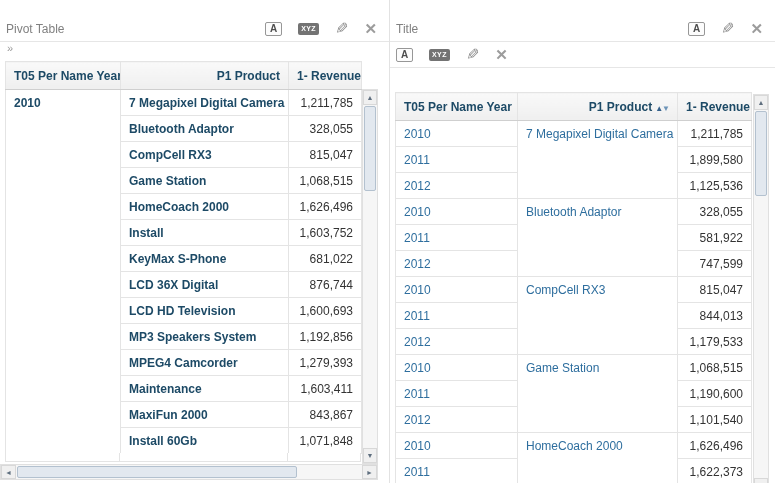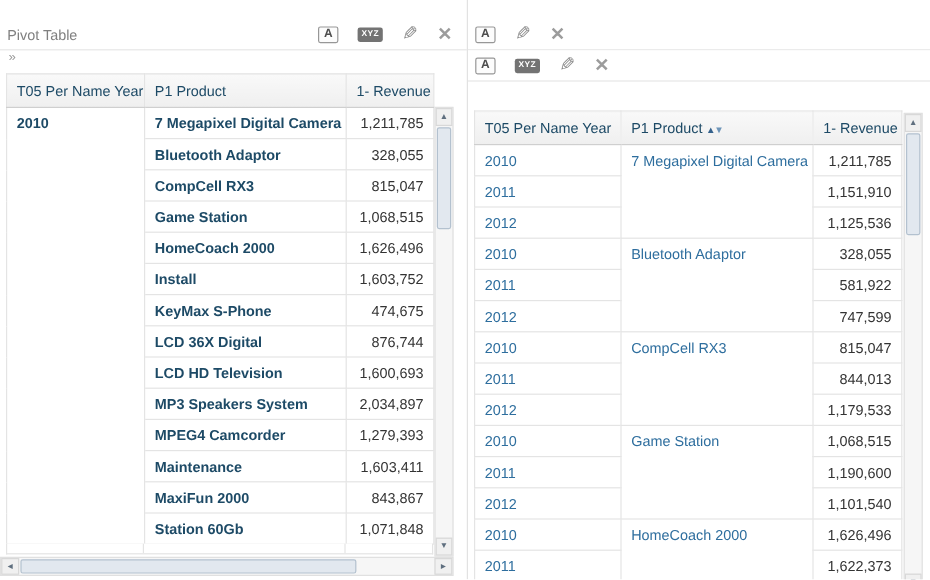--- a/index.html
+++ b/index.html
@@ -19,21 +19,21 @@
   .icon { cursor: pointer; user-select: none; }
   .icon-a { width: 17px; height: 14px; border: 1px solid #979797; border-radius: 2px; background: #fcfcfc; color: #4d4d4d; font-size: 10px; font-weight: bold; display: flex; align-items: center; justify-content: center; }
   .icon-xyz { height: 12px; padding: 0 3px; background: #737373; border-radius: 2px; color: #fff; font-size: 7px; font-weight: bold; display: flex; align-items: center; letter-spacing: .4px; }
   .icon-pencil { color: #8c8c8c; font-size: 16px; line-height: 14px; transform: scaleX(-1); }
   .icon-close { color: #9c9c9c; font-size: 15px; font-weight: bold; line-height: 14px; }
 
   .expander { height: 17px; padding-left: 7px; font-size: 11px; color: #9a9a9a; cursor: pointer; }
 
   table.bi-table { border-collapse: collapse; table-layout: fixed; font-size: 12px; background: #fff; position: absolute; }
   .bi-table th, .bi-table td { border: 1px solid #e4e4e4; padding: 0 8px; white-space: nowrap; overflow: hidden; }
-  .bi-table thead th { height: 28px; background: linear-gradient(#f9f9f9, #efefef); border-bottom: 1px solid #cfcfcf; color: #1d4a66; font-weight: normal; text-align: left; }
+  .bi-table thead th { height: 28px; background: linear-gradient(#f9f9f9, #efefef); border-bottom: 1px solid #cfcfcf; color: #1d4a66; font-weight: bold; text-align: right; }
   .bi-table td { height: 26px; }
   th.col-revenue { text-align: right; }
   td.year-cell { color: #1d4a66; font-weight: bold; vertical-align: top; padding-top: 6px; }
   td.product-cell { color: #1d4a66; font-weight: bold; }
   td.revenue-cell { text-align: right; color: #333; }
 
   .panel-right td.year-cell { font-weight: normal; color: #2e6e9e; vertical-align: middle; padding-top: 0; }
   .panel-right td.product-cell { font-weight: normal; color: #2e6e9e; vertical-align: top; padding-top: 6px; }
 
   #pivot-table { left: 5px; top: 45px; width: 356px; }
@@ -115,48 +115,48 @@
           <tr>
             <td class="product-cell">HomeCoach 2000</td>
             <td class="revenue-cell">1,626,496</td>
           </tr>
           <tr>
             <td class="product-cell">Install</td>
             <td class="revenue-cell">1,603,752</td>
           </tr>
           <tr>
             <td class="product-cell">KeyMax S-Phone</td>
-            <td class="revenue-cell">474,675</td>
+            <td class="revenue-cell">681,022</td>
           </tr>
           <tr>
             <td class="product-cell">LCD 36X Digital</td>
             <td class="revenue-cell">876,744</td>
           </tr>
           <tr>
             <td class="product-cell">LCD HD Television</td>
             <td class="revenue-cell">1,600,693</td>
           </tr>
           <tr>
             <td class="product-cell">MP3 Speakers System</td>
-            <td class="revenue-cell">2,034,897</td>
+            <td class="revenue-cell">1,192,856</td>
           </tr>
           <tr>
             <td class="product-cell">MPEG4 Camcorder</td>
             <td class="revenue-cell">1,279,393</td>
           </tr>
           <tr>
             <td class="product-cell">Maintenance</td>
             <td class="revenue-cell">1,603,411</td>
           </tr>
           <tr>
             <td class="product-cell">MaxiFun 2000</td>
             <td class="revenue-cell">843,867</td>
           </tr>
           <tr>
-            <td class="product-cell">Station 60Gb</td>
+            <td class="product-cell">Install 60Gb</td>
             <td class="revenue-cell">1,071,848</td>
           </tr>
         </tbody>
     </table>
 
     <div class="partial-row" id="pivot-partial">
       <span class="pcell c1"></span>
       <span class="pcell c2"></span>
     </div>
 
@@ -172,20 +172,21 @@
       <div class="hthumb"></div>
       <div class="spacer"></div>
       <div class="scroll-btn">►</div>
     </div>
   </div>
 
   <div class="divider-v"></div>
 
   <div class="panel panel-right">
     <div class="panel-header">
+      <span class="panel-title">Title</span>
       <div class="toolbar">
         <span class="icon icon-a">A</span>
         <span class="icon icon-pencil">✎</span>
         <span class="icon icon-close">✕</span>
       </div>
     </div>
 
     <div class="panel-header">
       <div class="toolbar">
         <span class="icon icon-a">A</span>
@@ -211,21 +212,21 @@
         </tr>
       </thead>
       <tbody id="table-body">
           <tr>
             <td class="year-cell">2010</td>
             <td class="product-cell" rowspan="3">7 Megapixel Digital Camera</td>
             <td class="revenue-cell">1,211,785</td>
           </tr>
           <tr>
             <td class="year-cell">2011</td>
-            <td class="revenue-cell">1,151,910</td>
+            <td class="revenue-cell">1,899,580</td>
           </tr>
           <tr>
             <td class="year-cell">2012</td>
             <td class="revenue-cell">1,125,536</td>
           </tr>
           <tr>
             <td class="year-cell">2010</td>
             <td class="product-cell" rowspan="3">Bluetooth Adaptor</td>
             <td class="revenue-cell">328,055</td>
           </tr>

